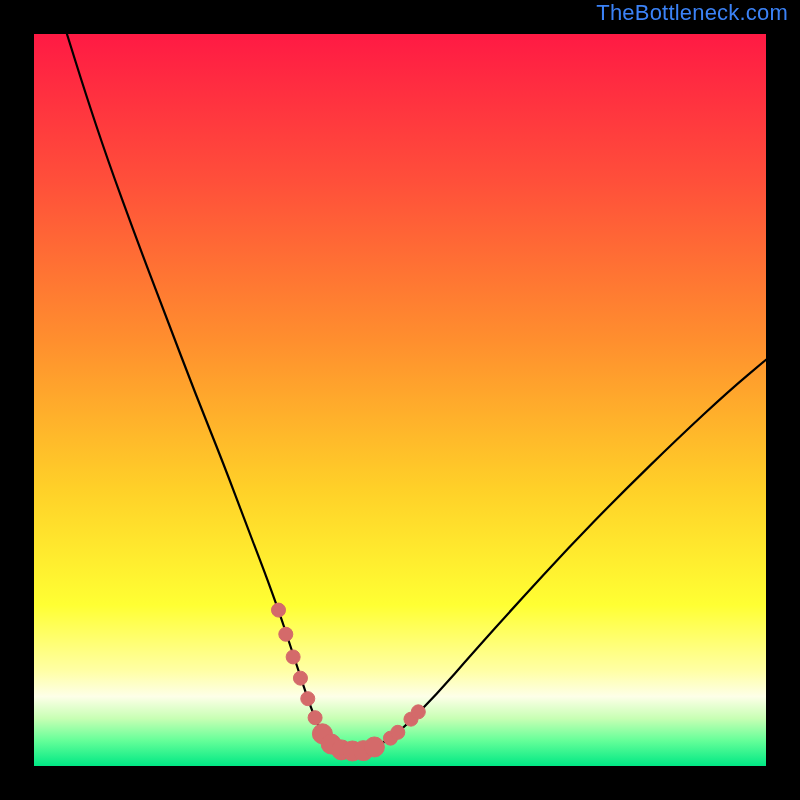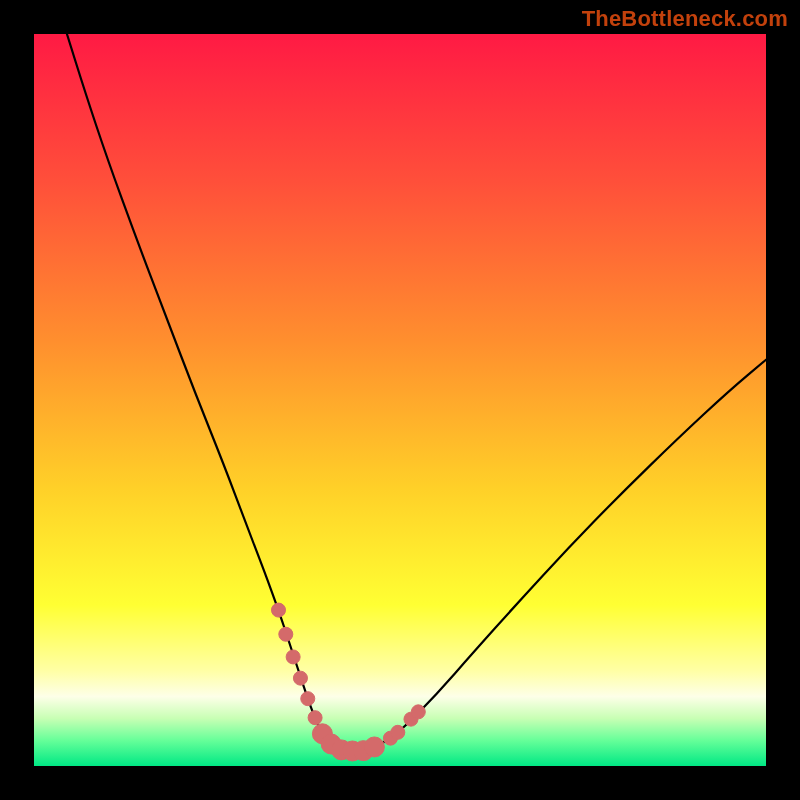--- a/index.html
+++ b/index.html
@@ -13,25 +13,25 @@
   }
   .canvas-wrap {
     position: absolute;
     top: 0;
     left: 0;
     width: 800px;
     height: 800px;
   }
   .watermark {
     position: absolute;
-    top: 6px;
+    top: 0;
     right: 12px;
-    color: #c2410c;
+    color: #3b82f6;
     font-size: 22px;
-    font-weight: 700;
+    font-weight: 400;
     letter-spacing: 0.2px;
     user-select: none;
   }
 </style>
 </head>
 <body>
 
 <div class="canvas-wrap">
   <svg id="chart-svg" width="800" height="800" viewBox="0 0 800 800">
     <defs>

